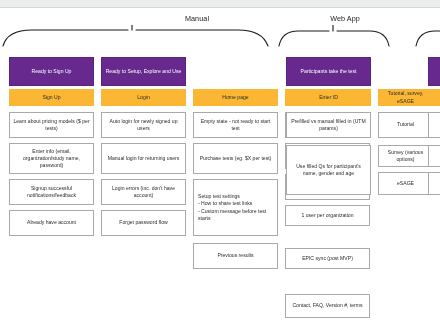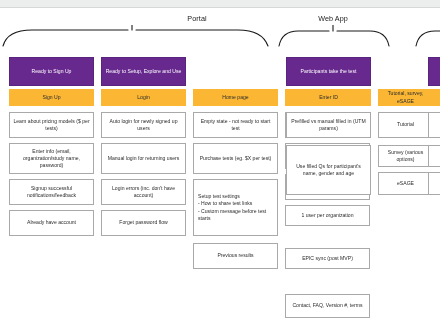--- a/index.html
+++ b/index.html
@@ -65,29 +65,29 @@
   .card span{display:block;width:100%;}
 </style>
 </head>
 <body>
 
 <div id="canvas">
 
   <div class="topstrip"></div>
   <div class="topstrip-line"></div>
 
-  <div class="group-title" style="left:0px;top:14px;width:394px;">Portal</div>
+  <div class="group-title" style="left:0px;top:14px;width:394px;">Manual</div>
   <div class="brace" style="left:2px;top:25px;">
     <svg width="268" height="22" viewBox="0 0 268 22" fill="none">
       <path d="M1 21 C 4 10, 14 5, 30 5 L 126 5 M 134 5 L 236 5 C 252 5, 262 10, 266 21" stroke="#1a1a1a" stroke-width="1.1" fill="none" stroke-linecap="round"></path>
       <path d="M130 5 L 130 -4" stroke="#1a1a1a" stroke-width="1.1" stroke-linecap="round"></path>
     </svg>
   </div>
 
-  <div class="group-title" style="left:278px;top:14px;width:110px;">Web App</div>
+  <div class="group-title" style="left:290px;top:14px;width:110px;">Web App</div>
   <div class="brace" style="left:278px;top:25px;">
     <svg width="112" height="22" viewBox="0 0 112 22" fill="none">
       <path d="M1 21 C 3 11, 9 6, 20 6 L 51 6 M 59 6 L 92 6 C 103 6, 109 11, 111 21" stroke="#1a1a1a" stroke-width="1.1" fill="none" stroke-linecap="round"></path>
       <path d="M55 6 L 55 -3" stroke="#1a1a1a" stroke-width="1.1" stroke-linecap="round"></path>
     </svg>
   </div>
 
   <div class="brace" style="left:415px;top:25px;">
     <svg width="30" height="22" viewBox="0 0 30 22" fill="none">
       <path d="M1 21 C 3 11, 9 6, 20 6 L 29 6" stroke="#1a1a1a" stroke-width="1.1" fill="none" stroke-linecap="round"></path>

